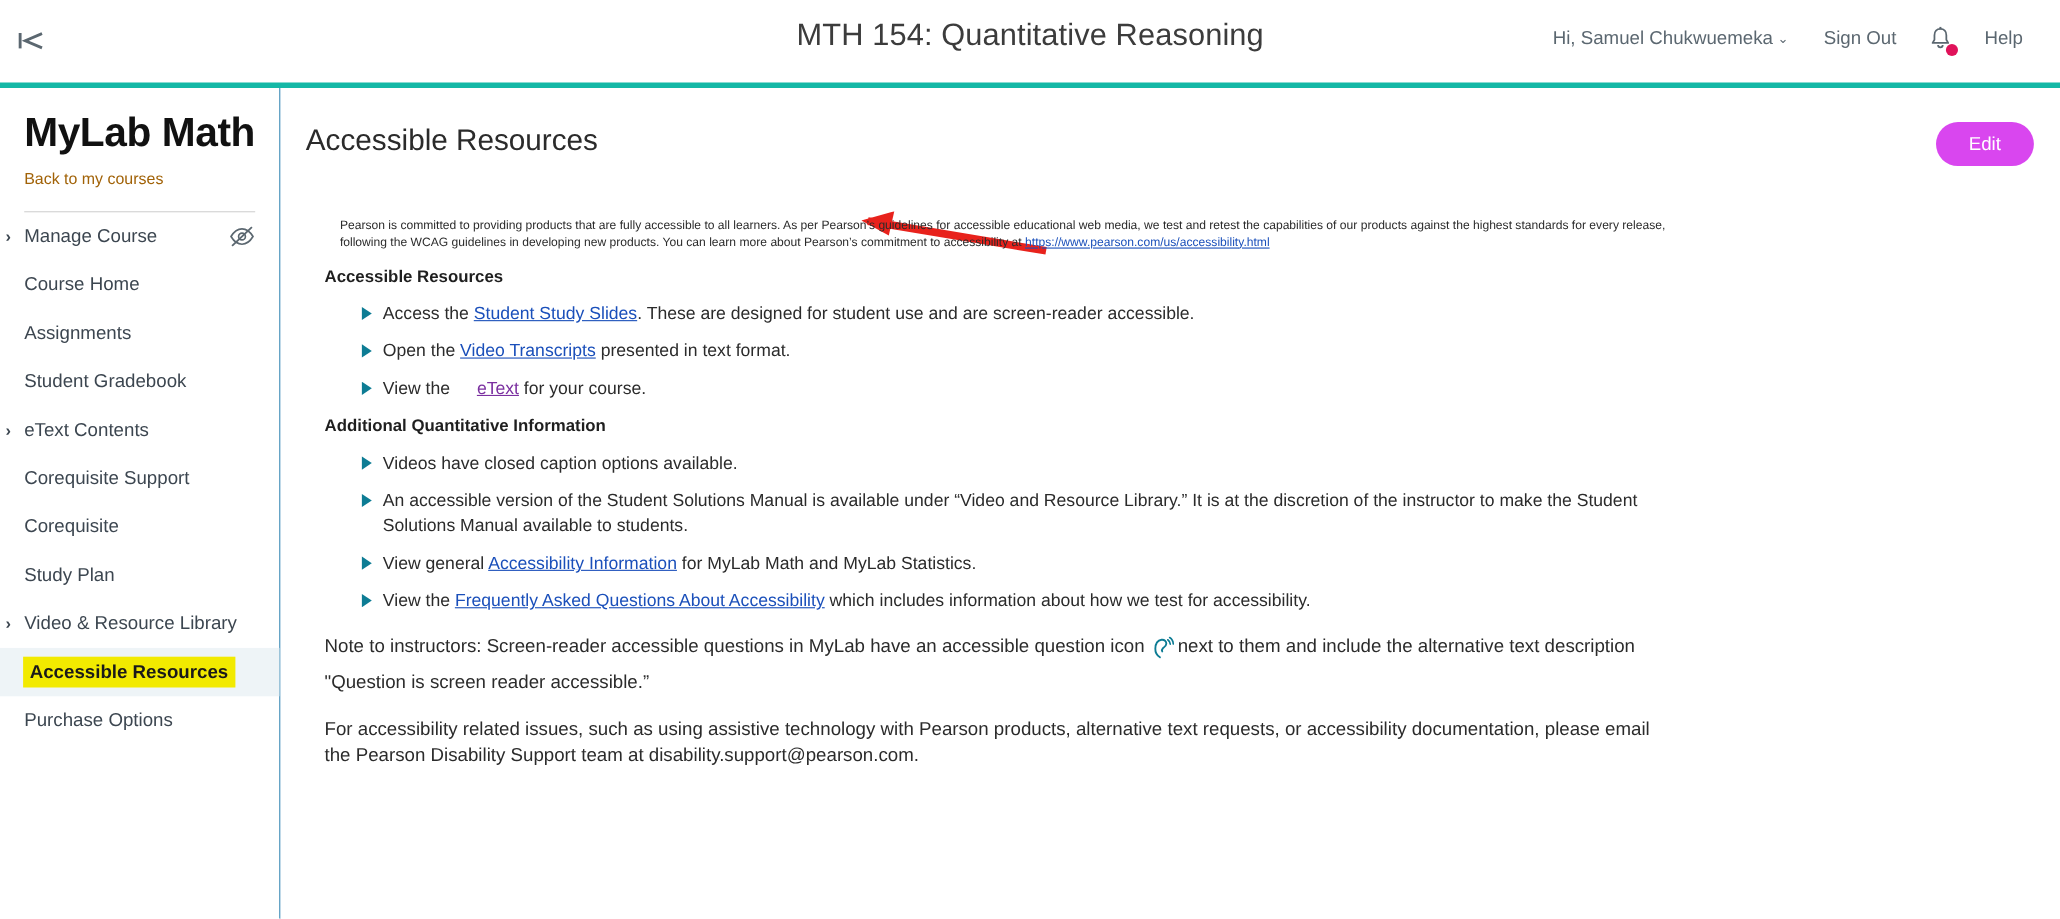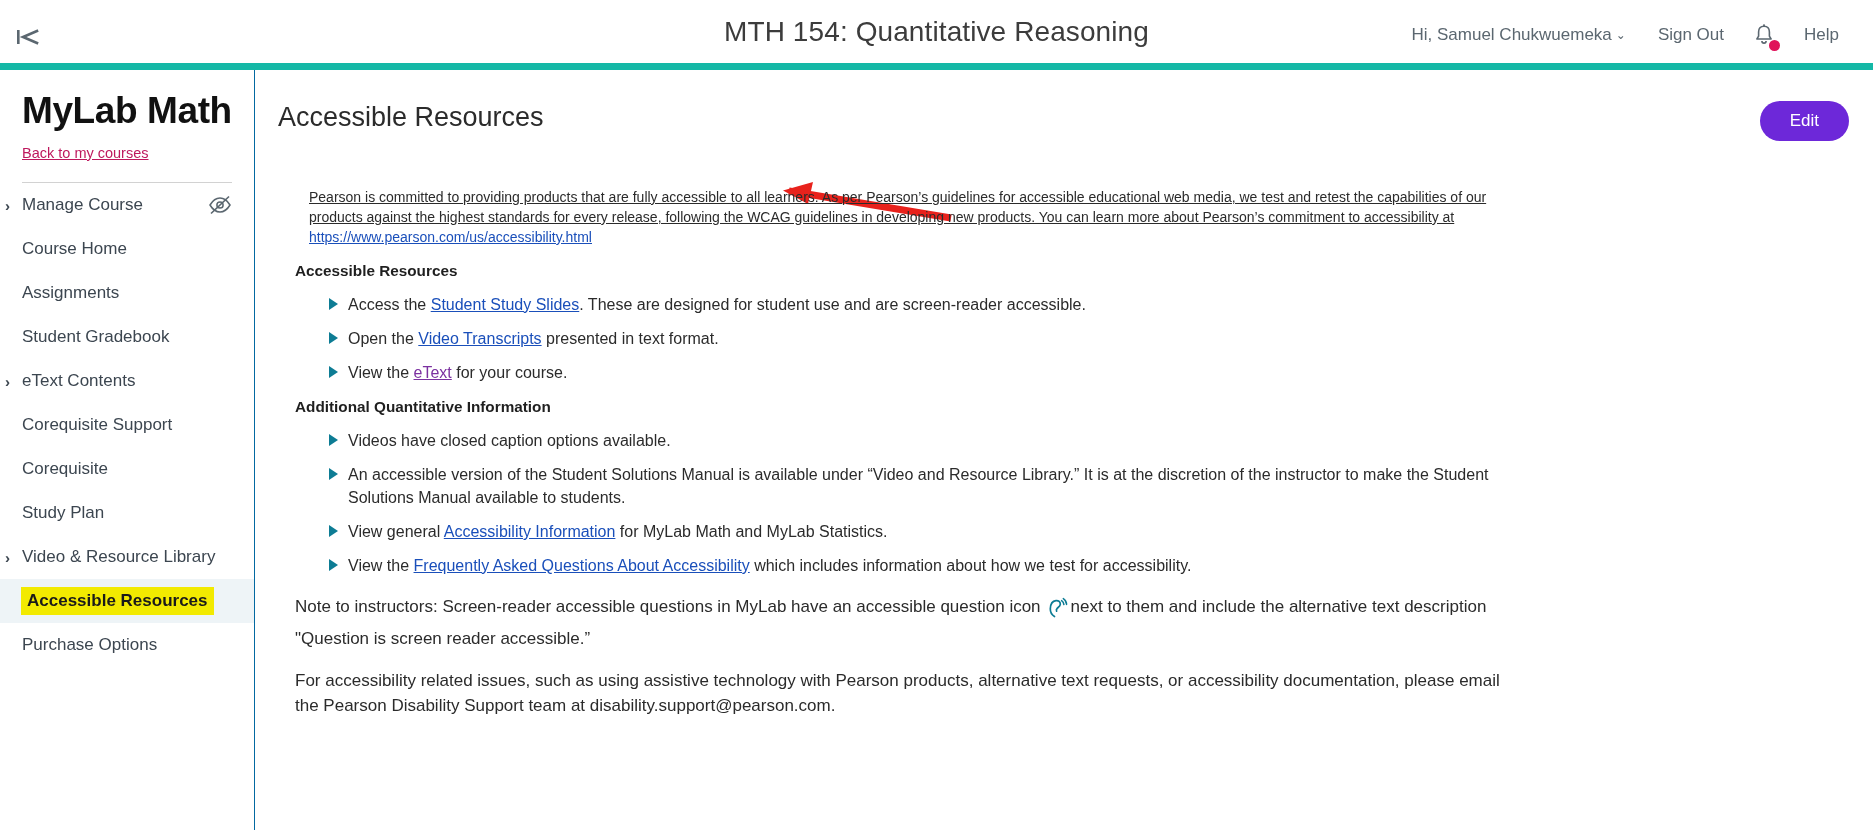--- a/index.html
+++ b/index.html
@@ -7,23 +7,23 @@
     margin: 0; padding: 0;
     width: 1873px; height: 835px;
     overflow: hidden;
     background: #ffffff;
     font-family: "Liberation Sans", sans-serif;
   }
 
   
   #topbar {
     position: relative;
-    height: 70px;
+    height: 80px;
     background: #ffffff;
-    border-bottom: 7px solid #14b8a6;
+    border-bottom: 5px solid #14b8a6;
     display: flex;
     align-items: center;
   }
   #collapse-btn {
     position: absolute;
     left: 10px; top: 22px;
     width: 40px; height: 30px;
     display: flex; align-items: center; justify-content: center;
     cursor: pointer;
   }
@@ -98,22 +98,21 @@
     font-weight: 700;
     color: #111111;
     padding-left: 22px;
     letter-spacing: -0.4px;
     margin-bottom: 12px;
   }
   #back-link {
     display: inline-block;
     margin-left: 22px;
     font-size: 14.5px;
-    color: #be185d;
-    text-decoration: underline;
+    color: #a16207;
     cursor: pointer;
   }
   #side-div {
     margin: 20px 22px 0 22px;
     border-top: 1px solid #d2d2d2;
   }
   .nav-item {
     position: relative;
     display: flex;
     align-items: center;
@@ -160,21 +159,21 @@
   #page-title {
     position: absolute;
     left: 23px; top: 32px;
     font-size: 27px;
     color: #2b2b2b;
     font-weight: 400;
   }
   #edit-btn {
     position: absolute;
     right: 24px; top: 31px;
-    background: #6d28d9;
+    background: #d946ef;
     color: #ffffff;
     border: none;
     border-radius: 22px;
     font-size: 17px;
     padding: 10px 30px;
     cursor: pointer;
     font-family: "Liberation Sans", sans-serif;
   }
 
   
@@ -186,26 +185,25 @@
 
   
   #content {
     position: absolute;
     left: 0; top: 118px;
     right: 0; bottom: 0;
     padding: 0 16px 0 54px;
     overflow: hidden;
   }
   .para {
-    font-size: 14px;
+    font-size: 11px;
     line-height: 1.42;
     color: #2b2b2b;
     margin: 0 0 6px 0;
     max-width: 1212px;
-    text-decoration: underline;
   }
   .para a, .inline-link {
     color: #1a4fba;
     text-decoration: underline;
     cursor: pointer;
   }
   h3.sec-head {
     font-size: 15.3px;
     font-weight: bold;
     color: #1f1f1f;
@@ -228,21 +226,21 @@
   ul.bullets li:before {
     content: "";
     position: absolute;
     left: 0; top: 5px;
     width: 0; height: 0;
     border-left: 9px solid #0d7c94;
     border-top: 6px solid transparent;
     border-bottom: 6px solid transparent;
   }
   .lnk { color: #1a4fba; text-decoration: underline; cursor: pointer; }
-  .lnk.visited { color: #7b30a0; }
+  .lnk.visited { color: #7b30a0; margin-left: 20px; }
   .note-para {
     font-size: 17px;
     line-height: 1.45;
     color: #2b2b2b;
     margin: 18px 0 0 -14px;
     max-width: 1220px;
   }
   .ear-icon {
     display: inline-block;
     vertical-align: -7px;

